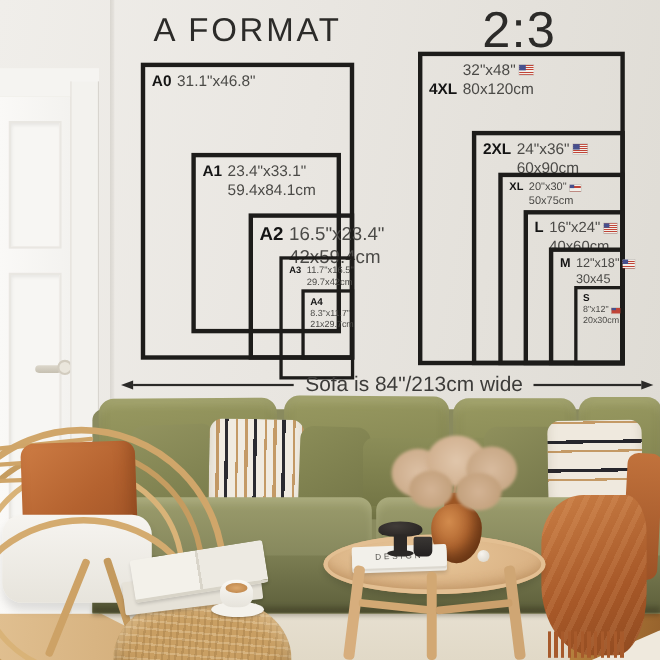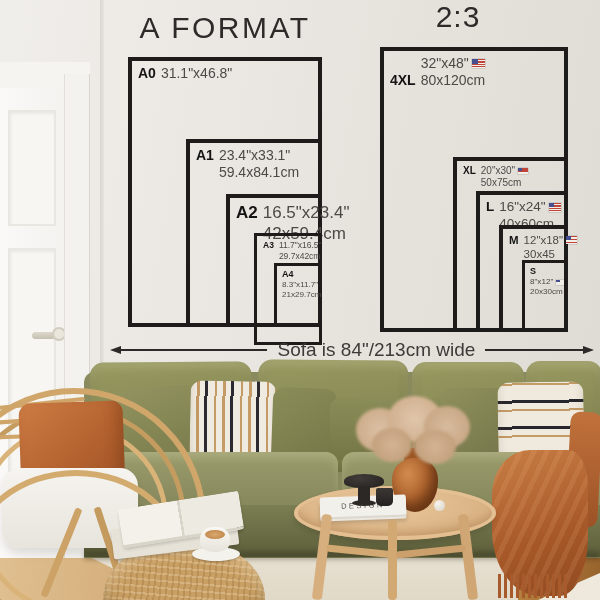--- a/index.html
+++ b/index.html
@@ -33,21 +33,21 @@
         repeating-linear-gradient(5deg,rgba(255,240,210,.25) 0 2px,transparent 2px 7px),
         #c99f63;
         border-radius:50% 50% 46% 46%/75% 75% 45% 45%;
         box-shadow:inset 0 10px 14px rgba(255,238,205,.35),inset 0 -12px 16px rgba(95,62,22,.38)}
   .blob{border-radius:50%;filter:blur(1.5px)}
 
   
   #overlay{position:absolute;inset:0;z-index:30}
   .chart-title{position:absolute;text-align:center;color:var(--title,#2c2b29);font-weight:500}
   #title-a{left:118px;top:11px;width:214px;font-size:30px;letter-spacing:2.5px}
-  #title-23{left:364px;top:0px;width:188px;font-size:30px;letter-spacing:1px}
+  #title-23{left:378px;top:0px;width:188px;font-size:46px;letter-spacing:1px}
   .size-frame{position:absolute;box-sizing:border-box;border-style:solid;border-color:var(--frame,#1d1c1a)}
   .frame-label{display:flex;align-items:flex-start;padding:4px 2px 0 6px;line-height:1.24;
                color:var(--dims,#4b4a47);white-space:nowrap}
   .frame-label .code{font-weight:bold;color:var(--label,#141414);margin-right:5px}
   .frame-label .lines{display:flex;flex-direction:column}
   .in-line{display:flex;align-items:center;gap:3px}
   .size-frame.stacked .frame-label{flex-direction:column;padding:3px 2px 0 5px}
   .size-frame.stacked .code{margin:0}
   .size-frame.stacked .lines{font-size:.9em}
   .usflag{position:relative;display:inline-block;width:.95em;height:.66em;flex:none;
@@ -178,21 +178,21 @@
 <div class="size-frame" style="left: 128px; top: 57px; width: 194px; height: 270px; border-width: 4px;">
       <div class="frame-label" style="font-size: 14px;">
         <span class="code">A0</span>
         <span class="lines">
           <span class="in-line">
             <span>31.1"x46.8"</span>
           </span>
         </span>
       </div>
     </div>
-    <div class="size-frame" style="left: 186px; top: 139px; width: 136px; height: 188px; border-width: 4px;">
+    <div class="size-frame" style="left: 174px; top: 139px; width: 136px; height: 164px; border-width: 4px;">
       <div class="frame-label" style="font-size: 14px;">
         <span class="code">A1</span>
         <span class="lines">
           <span class="in-line">
             <span>23.4"x33.1"</span>
           </span>
           <span class="cm-line">59.4x84.1cm</span>
         </span>
       </div>
     </div>
@@ -231,20 +231,32 @@
     </div>
     <div class="size-frame" style="left: 380px; top: 47px; width: 188px; height: 285px; border-width: 4px;">
       <div class="frame-label" style="font-size: 14px; align-items: flex-end;">
         <span class="code">4XL</span>
         <span class="lines">
           <span class="in-line">
             <span>32"x48"</span>
             <span class="usflag"></span>
           </span>
           <span class="cm-line">80x120cm</span>
+        </span>
+      </div>
+    </div>
+    <div class="size-frame" style="left: 429px; top: 119px; width: 139px; height: 213px; border-width: 4px;">
+      <div class="frame-label" style="font-size: 14px;">
+        <span class="code">2XL</span>
+        <span class="lines">
+          <span class="in-line">
+            <span>24"x36"</span>
+            <span class="usflag"></span>
+          </span>
+          <span class="cm-line">60x90cm</span>
         </span>
       </div>
     </div>
     <div class="size-frame" style="left: 453px; top: 157px; width: 115px; height: 175px; border-width: 4px;">
       <div class="frame-label" style="font-size: 10px;">
         <span class="code">XL</span>
         <span class="lines">
           <span class="in-line">
             <span>20"x30"</span>
             <span class="usflag"></span>

